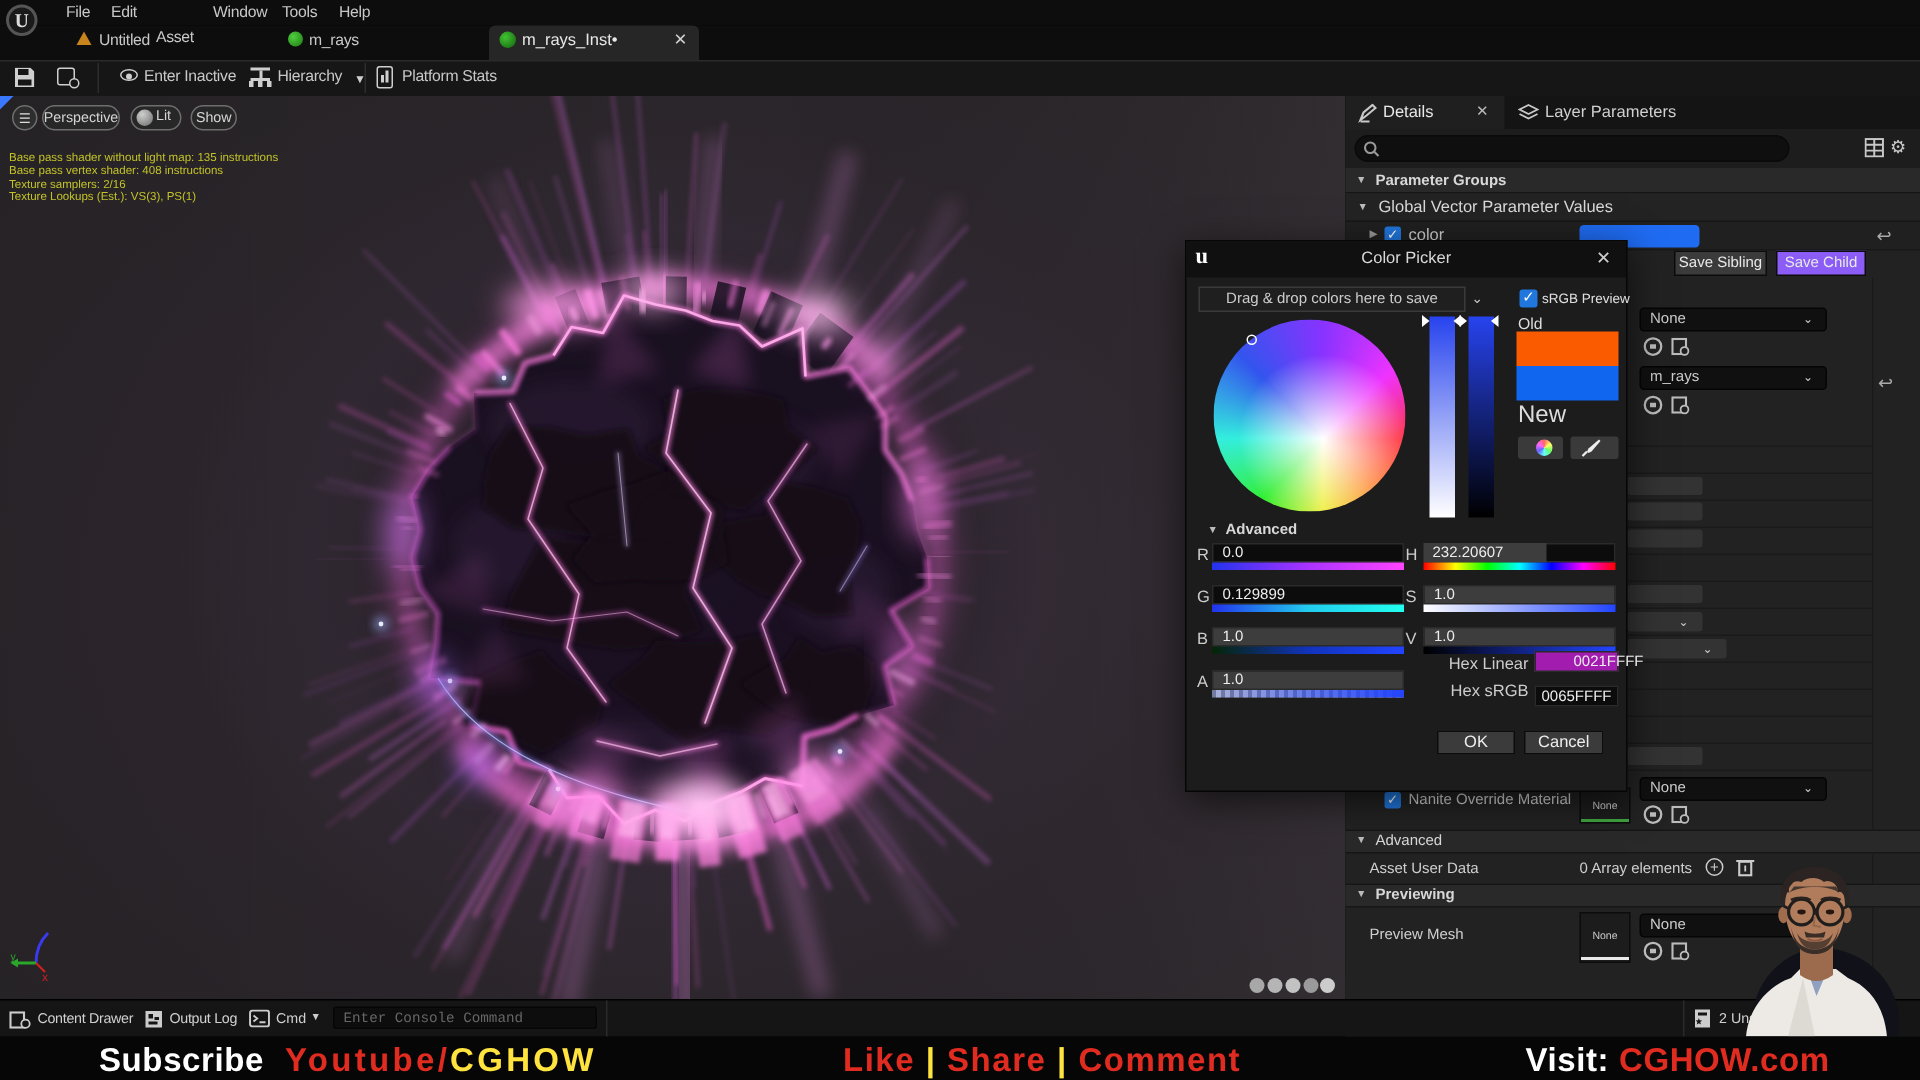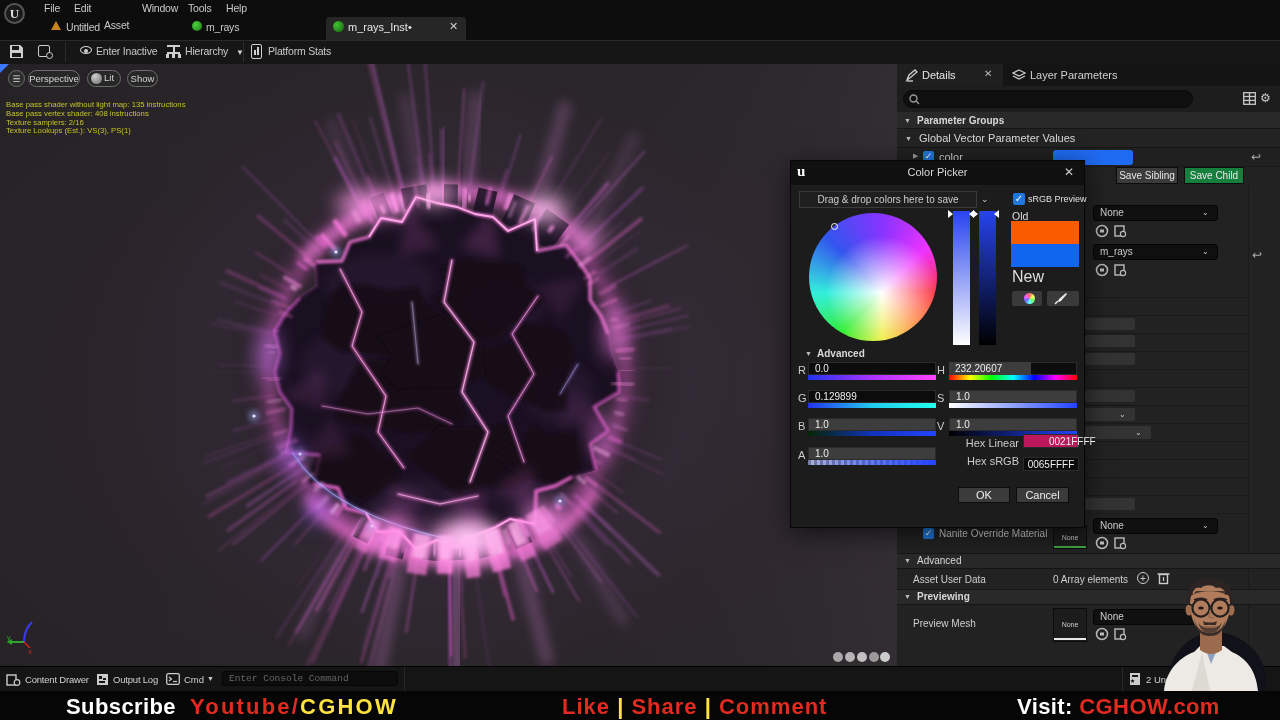--- a/index.html
+++ b/index.html
@@ -487,21 +487,21 @@
   <div class="abs" style="left:0;top:84px;width:383px;height:19px;background:#202020;border-bottom:1px solid #181818;"></div>
   <div class="abs" style="left:16px;top:88px;color:#999;font-size:7px;">▶</div>
   <div class="abs" style="left:26px;top:87px;width:11px;height:11px;background:#2077dd;border-radius:2px;color:#fff;font-size:9px;text-align:center;line-height:11px;">✓</div>
   <div class="abs" style="left:42px;top:87px;color:#cfcfcf;font-size:11px;">color</div>
   <div class="abs" style="left:156px;top:86px;width:80px;height:15px;background:#1f6bf2;border-radius:3px;"></div>
   <div class="abs" style="left:354px;top:86px;color:#aaa;font-size:12px;">↩</div>
 
   <div class="abs" style="left:0;top:103px;width:383px;height:563px;background:#222222;"></div>
 
   <div class="abs" style="left:219px;top:103px;width:62px;height:17px;background:#3b3b3b;border:1px solid #0c0c0c;color:#e8e8e8;font-size:10px;text-align:center;line-height:16px;">Save Sibling</div>
-  <div class="abs" style="left:287px;top:103px;width:60px;height:17px;background:#15803d;border:1px solid #0c0c0c;color:#e8e8e8;font-size:10px;text-align:center;line-height:16px;">Save Child</div>
+  <div class="abs" style="left:287px;top:103px;width:60px;height:17px;background:#8b5cf6;border:1px solid #0c0c0c;color:#e8e8e8;font-size:10px;text-align:center;line-height:16px;">Save Child</div>
 
   <div class="abs" style="left:351px;top:121px;width:1px;height:545px;background:#1a1a1a;"></div>
 
   <div class="abs" style="left:196px;top:141px;width:125px;height:16px;background:#101010;border:1px solid #050505;border-radius:3px;"></div>
   <div class="abs" style="left:203px;top:143px;color:#ccc;font-size:10px;">None</div>
   <div class="abs" style="left:305px;top:144px;color:#ccc;font-size:8px;">⌄</div>
   <svg class="abs" style="left:198px;top:160px;" width="32" height="14">
       <circle cx="7" cy="7" r="5.5" fill="none" stroke="#bbb" stroke-width="1.5"></circle>
       <rect x="5" y="5.5" width="4" height="3" fill="#bbb"></rect>
       <rect x="20" y="2" width="9" height="10" fill="none" stroke="#bbb" stroke-width="1.4"></rect>
@@ -654,21 +654,21 @@
 
   <div class="abs" style="left:146px;top:231px;color:#ccc;font-size:11px;">S</div>
   <div class="abs" style="left:158px;top:229px;width:128px;height:13px;background:#3d3d3d;border:1px solid #2a2a2a;color:#eee;font-size:10px;line-height:12px;padding-left:6px;">1.0</div>
   <div class="abs" style="left:158px;top:242px;width:128px;height:5px;background:linear-gradient(90deg,#fff,#2244ff);"></div>
 
   <div class="abs" style="left:146px;top:259px;color:#ccc;font-size:11px;">V</div>
   <div class="abs" style="left:158px;top:257px;width:128px;height:13px;background:#3d3d3d;border:1px solid #2a2a2a;color:#eee;font-size:10px;line-height:12px;padding-left:6px;">1.0</div>
   <div class="abs" style="left:158px;top:270px;width:128px;height:5px;background:linear-gradient(90deg,#000,#2244ff);"></div>
 
   <div class="abs" style="left:148px;top:276px;width:80px;text-align:right;color:#ccc;font-size:11px;">Hex Linear</div>
-  <div class="abs" style="left:232px;top:273px;width:56px;height:14px;background:#be185d;border:1px solid #2a2a2a;color:#eee;font-size:10px;text-align:center;line-height:13px;padding-left:25px;">0021FFFF</div>
+  <div class="abs" style="left:232px;top:273px;width:56px;height:14px;background:#a21caf;border:1px solid #2a2a2a;color:#eee;font-size:10px;text-align:center;line-height:13px;padding-left:25px;">0021FFFF</div>
   <div class="abs" style="left:148px;top:294px;width:80px;text-align:right;color:#ccc;font-size:11px;">Hex sRGB</div>
   <div class="abs" style="left:232px;top:296px;width:56px;height:14px;background:#0c0c0c;border:1px solid #2a2a2a;color:#eee;font-size:10px;text-align:center;line-height:13px;">0065FFFF</div>
 
   <div class="abs" style="left:167px;top:326px;width:52px;height:16px;background:#3b3b3b;border:1px solid #0c0c0c;color:#eee;font-size:11px;text-align:center;line-height:15px;">OK</div>
   <div class="abs" style="left:225px;top:326px;width:53px;height:16px;background:#3b3b3b;border:1px solid #0c0c0c;color:#eee;font-size:11px;text-align:center;line-height:15px;">Cancel</div>
 </div>
 
 <div class="abs" style="left:0;top:666px;width:1280px;height:25px;background:#151515;border-top:1px solid #000;">
   <svg class="abs" style="left:6px;top:6px;" width="15" height="13">
       <rect x="1" y="2" width="9" height="10" fill="none" stroke="#ccc" stroke-width="1.4"></rect>

